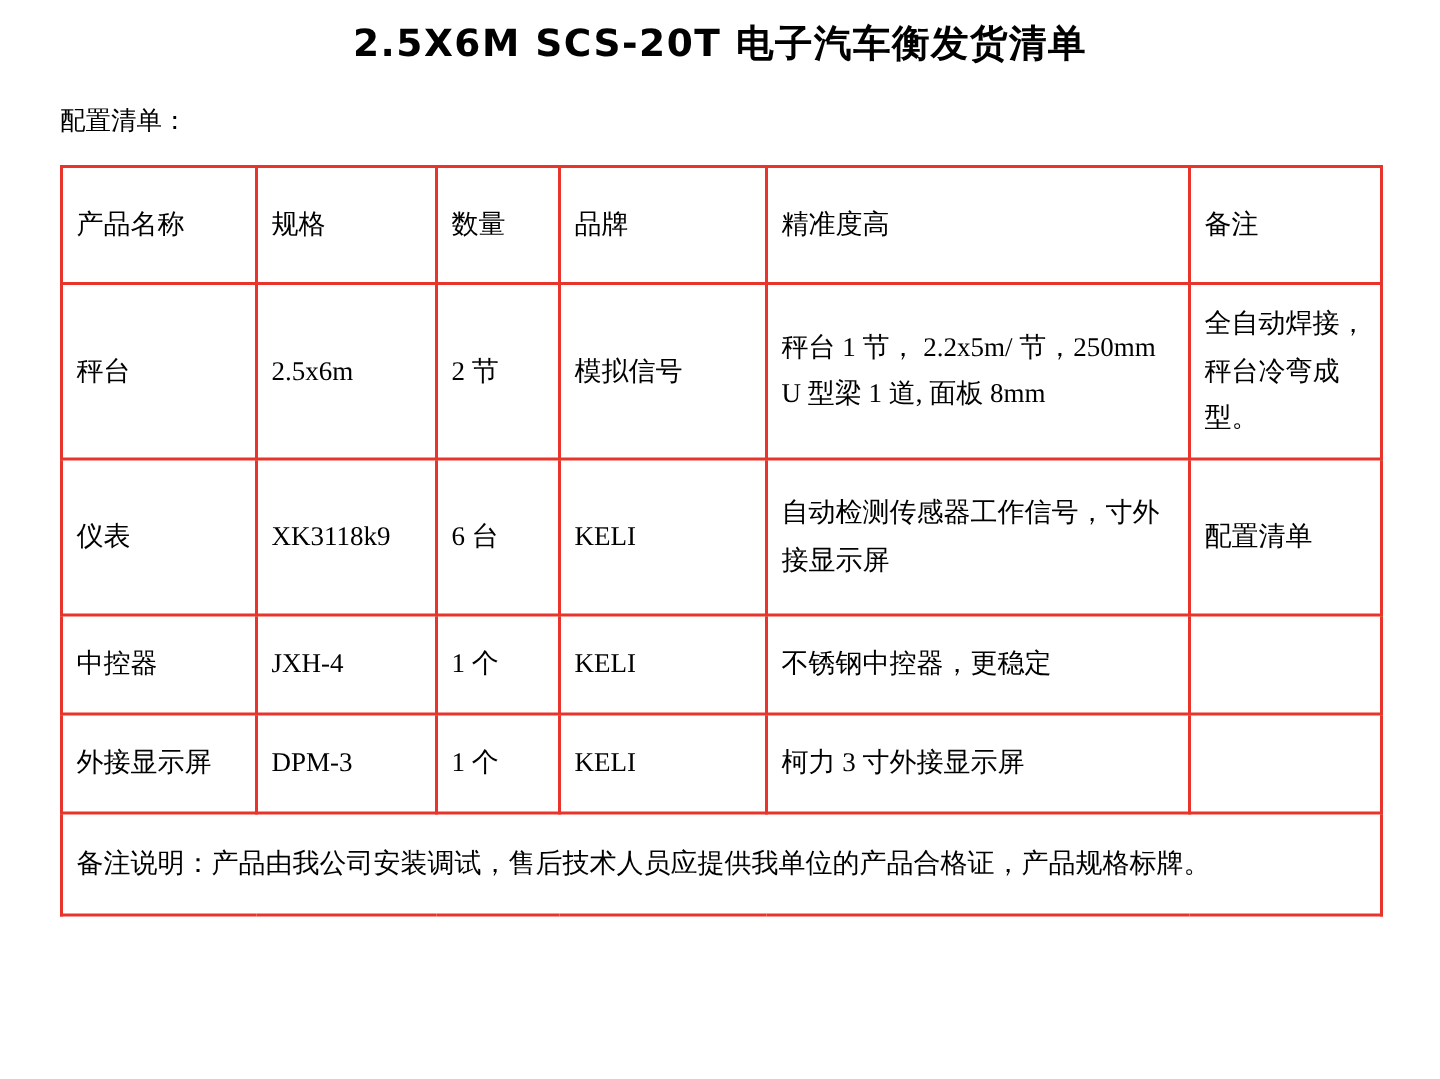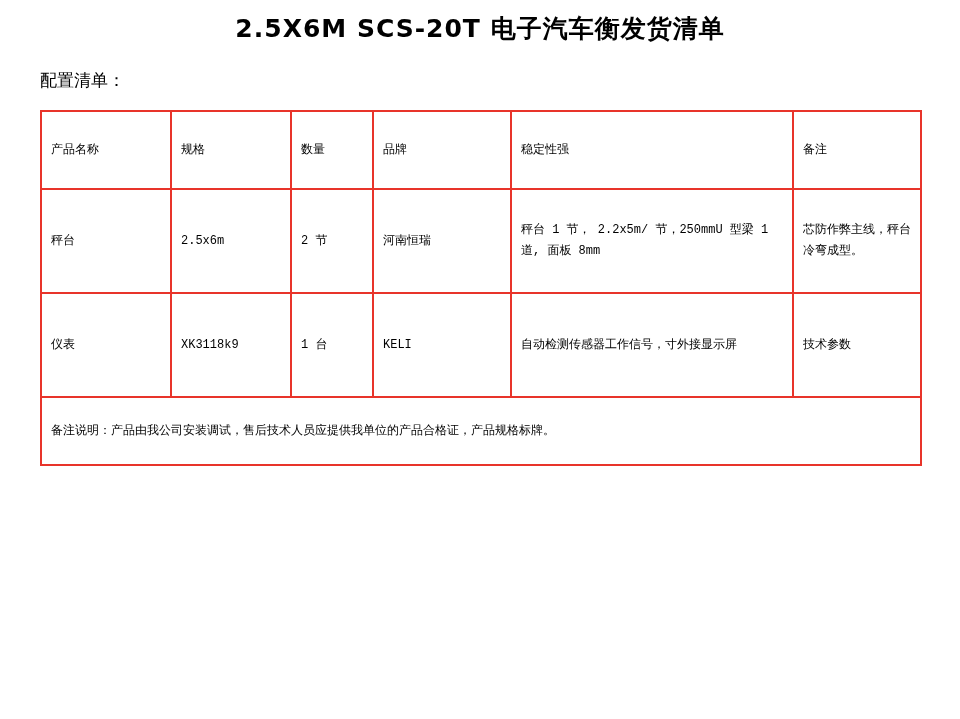--- a/index.html
+++ b/index.html
@@ -41,24 +41,24 @@
   }
   table.spec {
     width: 880px;
     border-collapse: collapse;
     table-layout: fixed;
     border: 2px solid #e8342a;
   }
   table.spec td {
     border: 2px solid #e8342a;
     padding: 10px 9px;
-    font-size: 12px;
+    font-size: 18px;
     line-height: 1.75;
     vertical-align: middle;
-    font-family: Liberation Mono, monospace;
+    font-family: Liberation Serif, serif;
     word-break: break-all;
   }
   .col1 { width: 130px; }
   .col2 { width: 120px; }
   .col3 { width: 82px; }
   .col4 { width: 138px; }
   .col5 { width: 282px; }
   .col6 { width: 128px; }
   tr.header-row td {
     height: 56px;
@@ -93,44 +93,60 @@
           <col class="col4">
           <col class="col5">
           <col class="col6">
       </colgroup>
       <tbody>
         <tr class="header-row">
           <td>产品名称</td>
           <td>规格</td>
           <td>数量</td>
           <td>品牌</td>
-          <td>稳定性强</td>
+          <td>精准度高</td>
           <td>备注</td>
         </tr>
 
         <tr class="tall-row">
           <td>秤台</td>
           <td>2.5x6m</td>
           <td>2 节</td>
-          <td>河南恒瑞</td>
+          <td>模拟信号</td>
           <td>秤台 1 节， 2.2x5m/ 节，250mmU 型梁 1 道, 面板 8mm</td>
-          <td>芯防作弊主线，秤台冷弯成型。</td>
+          <td>全自动焊接，秤台冷弯成型。</td>
         </tr>
 
 
         <tr class="tall-row">
           <td>仪表</td>
           <td>XK3118k9</td>
-          <td>1 台</td>
+          <td>6 台</td>
           <td>KELI</td>
           <td>自动检测传感器工作信号，寸外接显示屏</td>
-          <td>技术参数</td>
+          <td>配置清单</td>
         </tr>
 
+        <tr class="short-row">
+          <td>中控器</td>
+          <td>JXH-4</td>
+          <td>1 个</td>
+          <td>KELI</td>
+          <td>不锈钢中控器，更稳定</td>
+          <td></td>
+        </tr>
 
+        <tr class="short-row">
+          <td>外接显示屏</td>
+          <td>DPM-3</td>
+          <td>1 个</td>
+          <td>KELI</td>
+          <td>柯力 3 寸外接显示屏</td>
+          <td></td>
+        </tr>
 
 
         <tr>
           <td class="note-cell" colspan="6">备注说明：产品由我公司安装调试，售后技术人员应提供我单位的产品合格证，产品规格标牌。</td>
         </tr>
       </tbody>
     </table>
   </div>
 
 </div>

